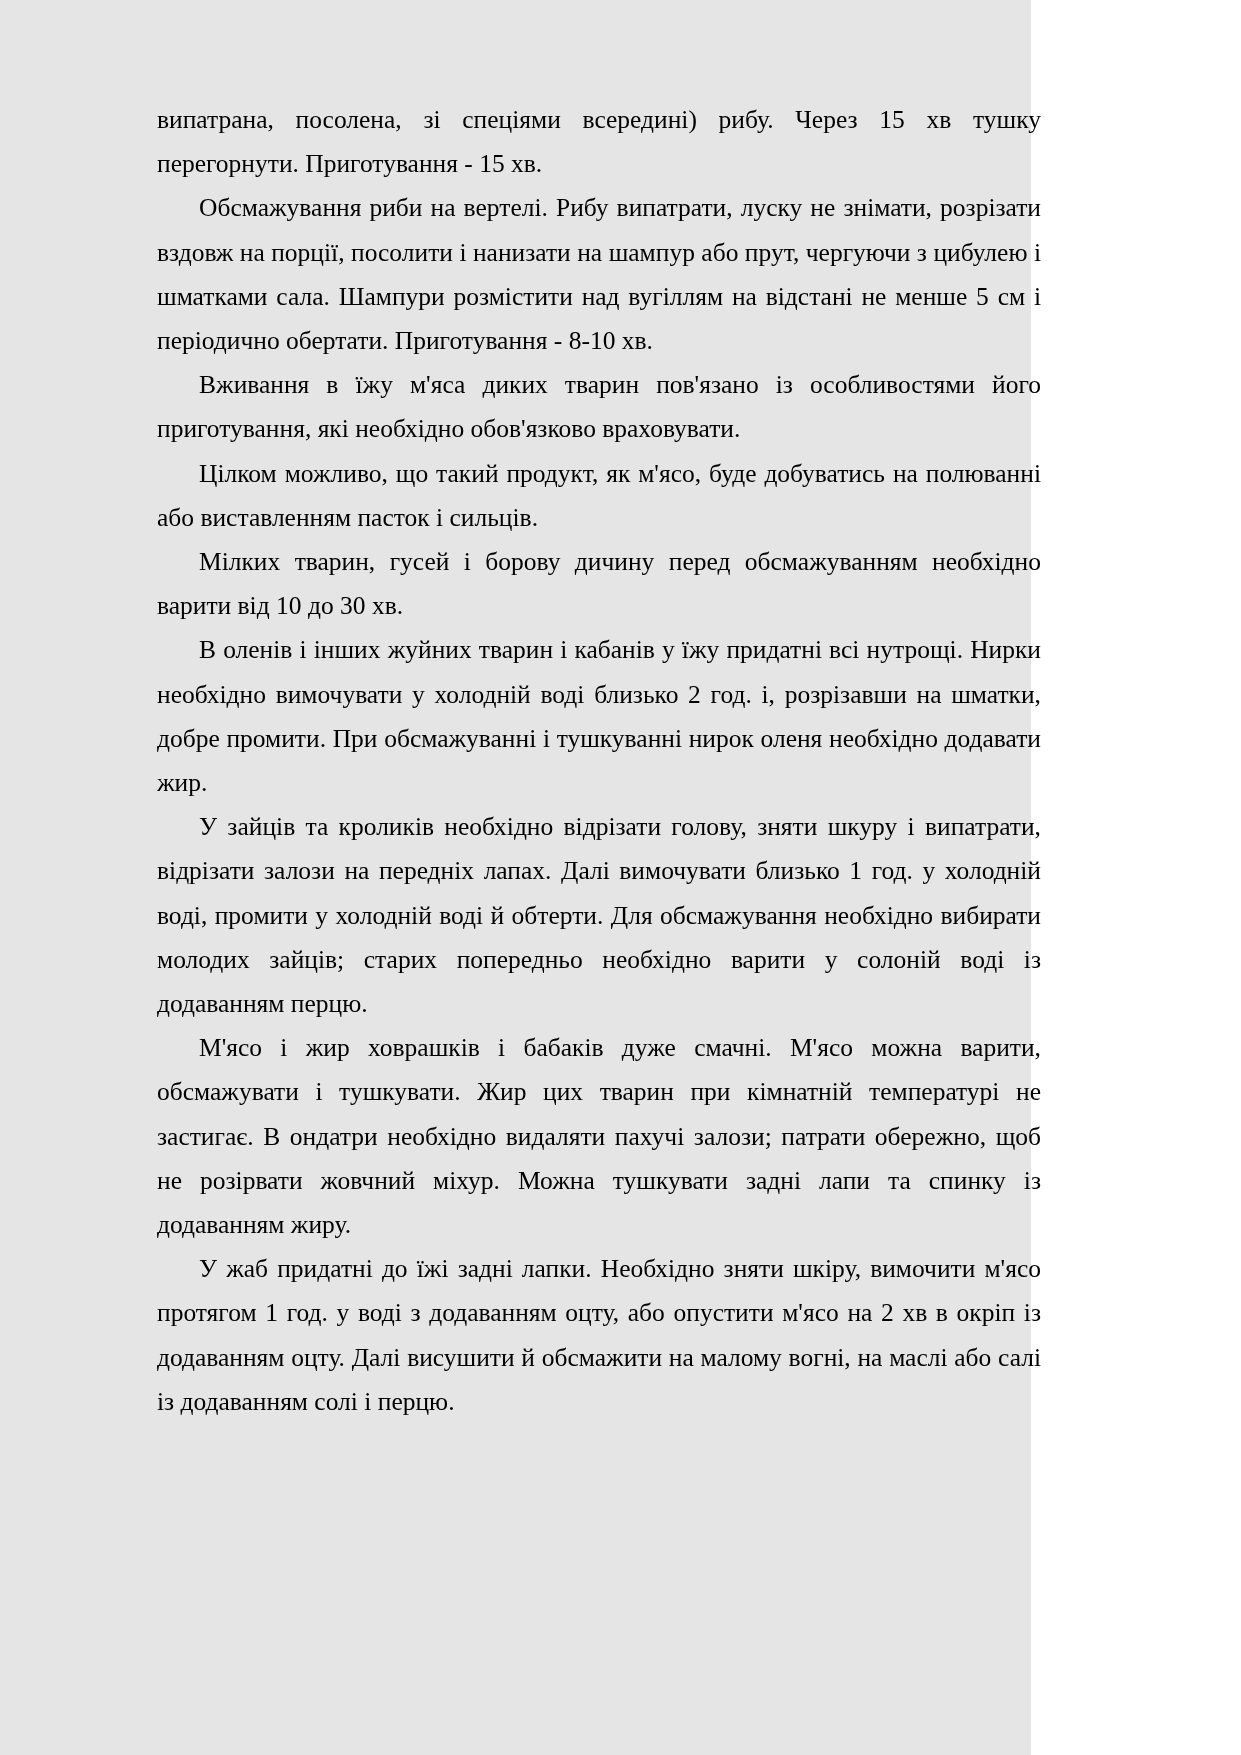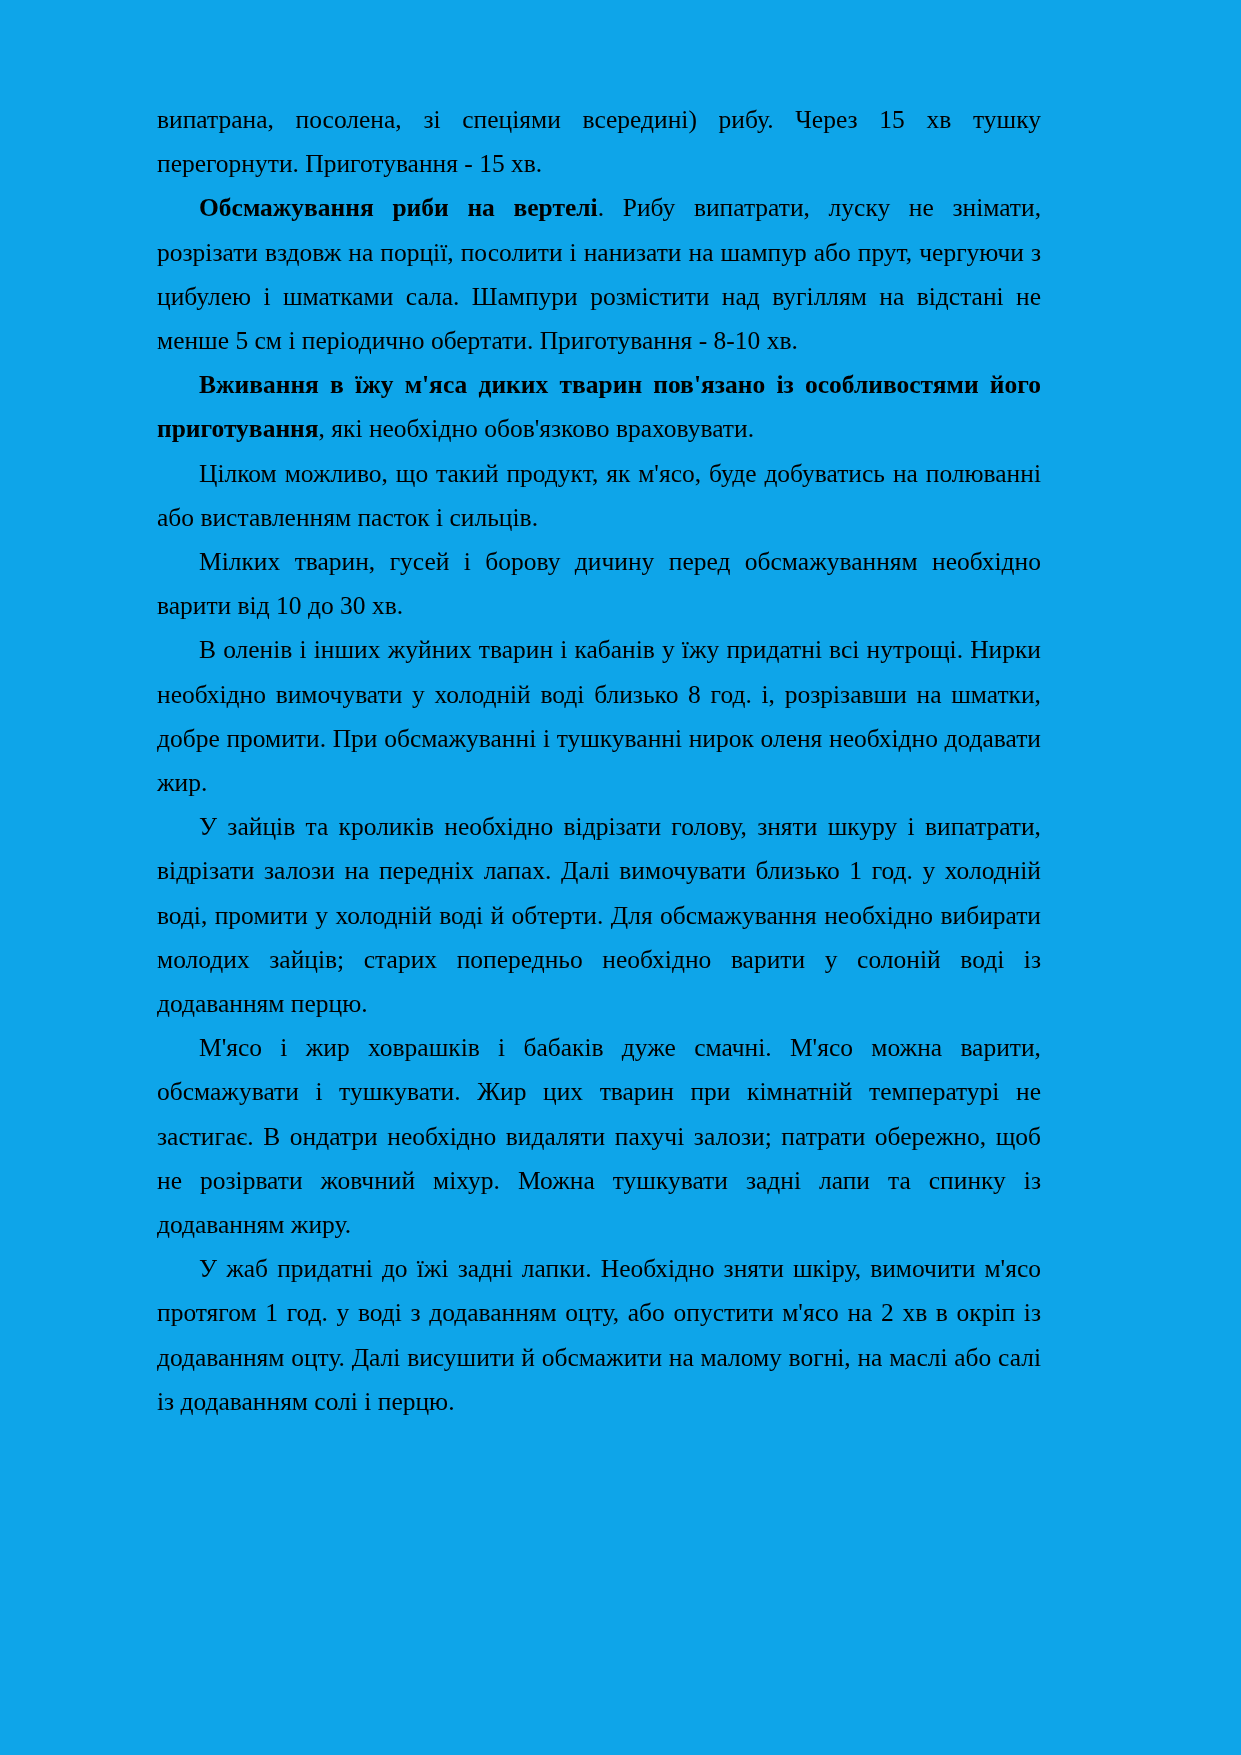--- a/index.html
+++ b/index.html
@@ -10,23 +10,23 @@
   }
   body {
     width: 1241px;
     height: 1755px;
     font-family: "Liberation Serif", "DejaVu Serif", serif;
     color: #000000;
     -webkit-font-smoothing: antialiased;
   }
   .page {
     position: relative;
-    width: 1241px;
+    width: 1031px;
     height: 1755px;
-    background: #0ea5e9;
+    background: #e5e5e5;
     box-sizing: border-box;
   }
   .text-column {
     position: absolute;
     left: 157px;
     top: 98px;
     width: 884px;
   }
   p.para {
     margin: 0;
@@ -38,41 +38,41 @@
     text-indent: 42px;
     hyphens: none;
     -webkit-hyphens: none;
     word-spacing: 0px;
   }
   p.para.no-indent {
     text-indent: 0;
   }
   
   b.lead {
-    font-weight: bold;
+    font-weight: normal;
   }
 </style>
 </head>
 <body>
 
 <div class="page">
   <div class="text-column">
 
     <p class="para no-indent"><span>випатрана, посолена, зі спеціями всередині) рибу. Через 15 хв тушку перегорнути. Приготування - 15 хв.</span></p>
 
     <p class="para"><b class="lead">Обсмажування риби на вертелі</b><span>. Рибу випатрати, луску не знімати, розрізати вздовж на порції, посолити і нанизати на шампур або прут, чергуючи з цибулею і шматками сала. Шампури розмістити над вугіллям на відстані не менше 5 см і періодично обертати. Приготування - 8-10 хв.</span></p>
 
     <p class="para"><b class="lead">Вживання в їжу м'яса диких тварин пов'язано із особливостями його приготування</b><span>, які необхідно обов'язково враховувати.</span></p>
 
     <p class="para"><span>Цілком можливо, що такий продукт, як м'ясо, буде добуватись на полюванні або виставленням пасток і сильців.</span></p>
 
 
     <p class="para"><span>Мілких тварин, гусей і борову дичину перед обсмажуванням необхідно варити від 10 до 30 хв.</span></p>
 
-    <p class="para"><span>В оленів і інших жуйних тварин і кабанів у їжу придатні всі нутрощі. Нирки необхідно вимочувати у холодній воді близько 8 год. і, розрізавши на шматки, добре промити. При обсмажуванні і тушкуванні нирок оленя необхідно додавати жир.</span></p>
+    <p class="para"><span>В оленів і інших жуйних тварин і кабанів у їжу придатні всі нутрощі. Нирки необхідно вимочувати у холодній воді близько 2 год. і, розрізавши на шматки, добре промити. При обсмажуванні і тушкуванні нирок оленя необхідно додавати жир.</span></p>
 
 
     <p class="para"><span>У зайців та кроликів необхідно відрізати голову, зняти шкуру і випатрати, відрізати залози на передніх лапах. Далі вимочувати близько 1 год. у холодній воді, промити у холодній воді й обтерти. Для обсмажування необхідно вибирати молодих зайців; старих попередньо необхідно варити у солоній воді із додаванням перцю.</span></p>
 
     <p class="para"><span>М'ясо і жир ховрашків і бабаків дуже смачні. М'ясо можна варити, обсмажувати і тушкувати. Жир цих тварин при кімнатній температурі не застигає. В ондатри необхідно видаляти пахучі залози; патрати обережно, щоб не розірвати жовчний міхур. Можна тушкувати задні лапи та спинку із додаванням жиру.</span></p>
 
 
     <p class="para"><span>У жаб придатні до їжі задні лапки. Необхідно зняти шкіру, вимочити м'ясо протягом 1 год. у воді з додаванням оцту, або опустити м'ясо на 2 хв в окріп із додаванням оцту. Далі висушити й обсмажити на малому вогні, на маслі або салі із додаванням солі і перцю.</span></p>
 
   </div>

